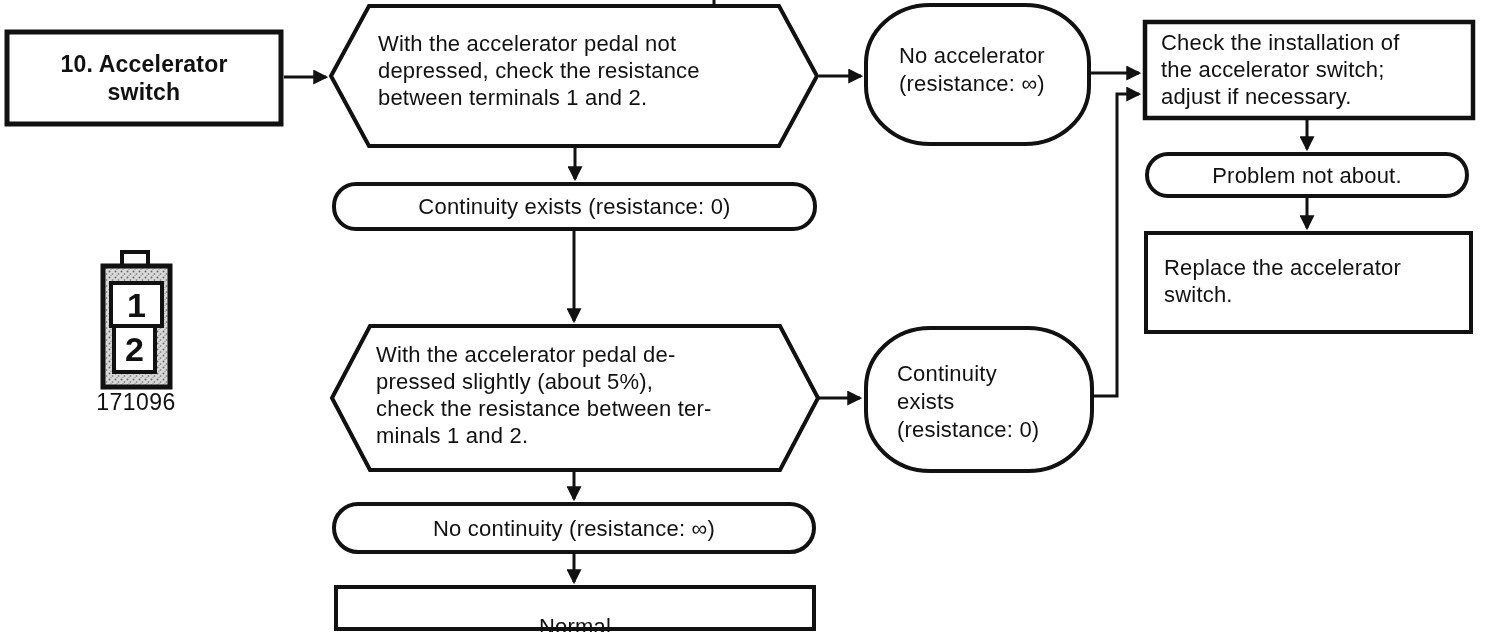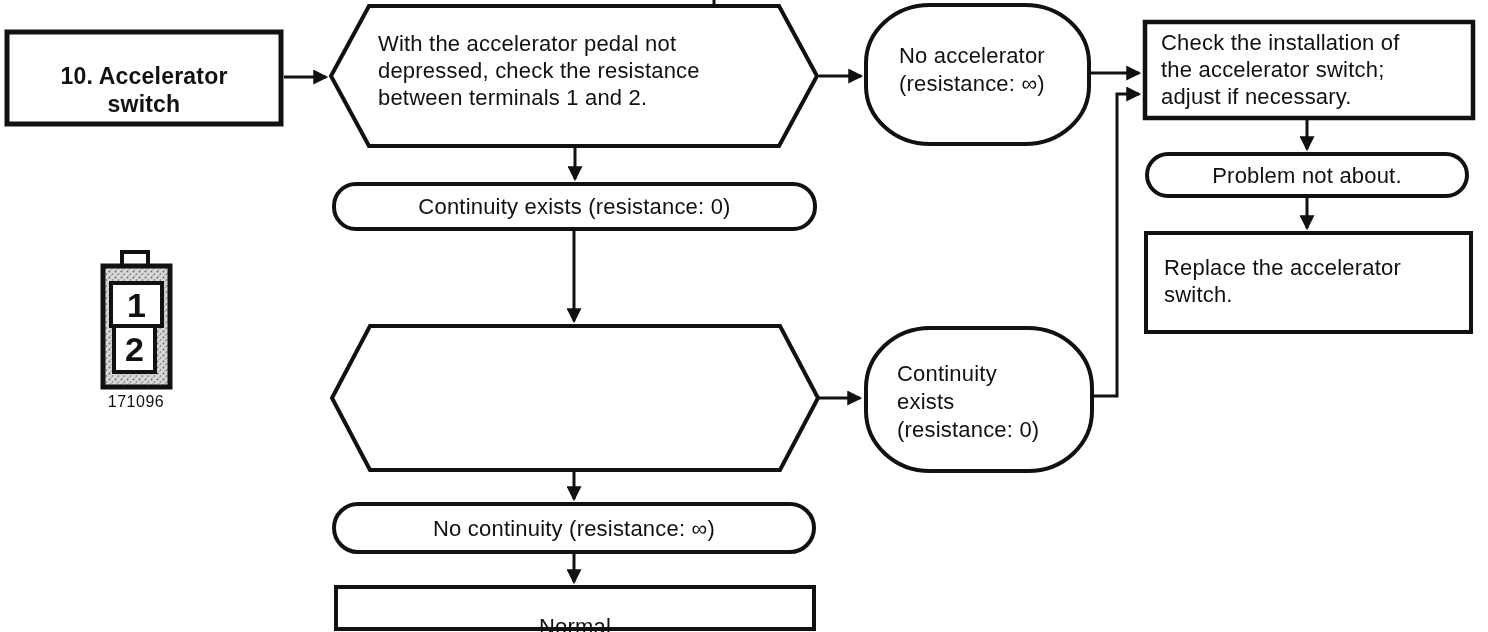--- a/index.html
+++ b/index.html
@@ -9,21 +9,21 @@
     overflow:hidden;
   }
   svg.layer{position:absolute;left:0;top:0;width:1488px;height:632px;}
   .t{
     position:absolute;white-space:pre-line;font-size:22px;line-height:27px;
     letter-spacing:.2px;color:#111;
   }
   .c{display:flex;align-items:center;justify-content:center;text-align:center;}
   .title{font-weight:bold;font-size:23px;line-height:28px;}
   .fig-digit{font-weight:bold;font-size:34px;line-height:34px;}
-  .fig-num{font-size:16px;line-height:18px;letter-spacing:.5px;}
+  .fig-num{font-size:23px;line-height:18px;letter-spacing:.5px;}
   .oval-text{line-height:28px;}
 </style>
 </head>
 <body>
 
 <div class="page">
 
   <svg class="layer" viewBox="0 0 1488 632">
     <defs>
       <marker id="arr" viewBox="0 0 10 10" refX="8.5" refY="5" markerWidth="5" markerHeight="5" orient="auto-start-reverse">
@@ -63,41 +63,45 @@
     <line x1="714" y1="0" x2="714" y2="7" stroke="#111" stroke-width="3"></line>
 
     <g>
       <rect x="122" y="252" width="26" height="17" fill="#fff" stroke="#111" stroke-width="4"></rect>
       <rect x="103" y="266" width="67" height="121" fill="url(#stip)" stroke="#111" stroke-width="5"></rect>
       <rect x="111" y="283" width="51" height="43" fill="#fff" stroke="#111" stroke-width="4"></rect>
       <rect x="114" y="326" width="41" height="46" fill="#fff" stroke="#111" stroke-width="4"></rect>
     </g>
   </svg>
 
-  <div class="t c title" style="left:7px;top:44px;width:274px;height:92px;">10. Accelerator
+  <div class="t c title" style="left:7px;top:32px;width:274px;height:92px;">10. Accelerator
 switch</div>
 
   <div class="t" style="left:378px;top:30px;width:430px;">With the accelerator pedal not
 depressed, check the resistance
 between terminals 1 and 2.</div>
 
   <div class="t c" style="left:334px;top:184px;width:481px;height:45px;">Continuity exists (resistance: 0)</div>
 
   <div class="t oval-text" style="left:899px;top:42px;width:190px;">No accelerator
 (resistance: ∞)</div>
 
   <div class="t" style="left:1161px;top:29px;width:312px;">Check the installation of
 the accelerator switch;
 adjust if necessary.</div>
 
   <div class="t c" style="left:1147px;top:154px;width:320px;height:42px;">Problem not about.</div>
 
   <div class="t" style="left:1164px;top:254px;width:300px;">Replace the accelerator
 switch.</div>
 
+  <div class="t" style="left:376px;top:341px;width:450px;">With the accelerator pedal de-
+pressed slightly (about 5%),
+check the resistance between ter-
+minals 1 and 2.</div>
 
   <div class="t oval-text" style="left:897px;top:360px;width:200px;">Continuity
 exists
 (resistance: 0)</div>
 
   <div class="t c" style="left:334px;top:504px;width:480px;height:48px;">No continuity (resistance: ∞)</div>
 
   <div class="t c" style="left:336px;top:605px;width:478px;height:42px;">Normal</div>
 
   <div class="t c fig-digit" style="left:111px;top:283px;width:51px;height:43px;">1</div>

